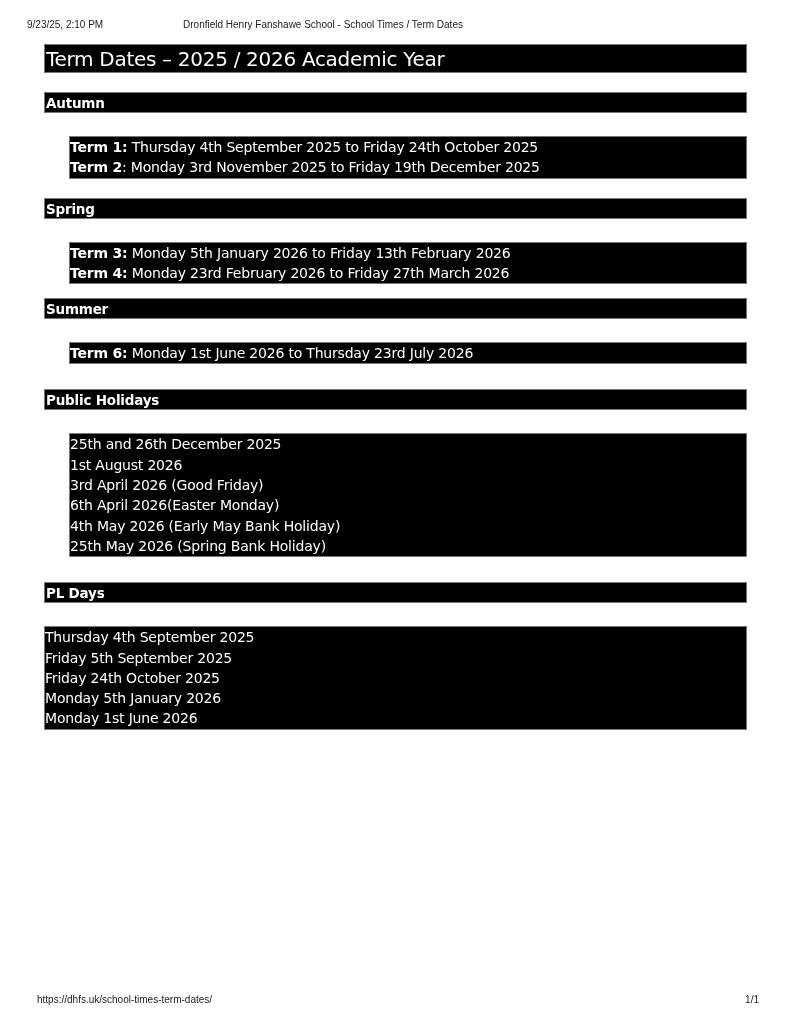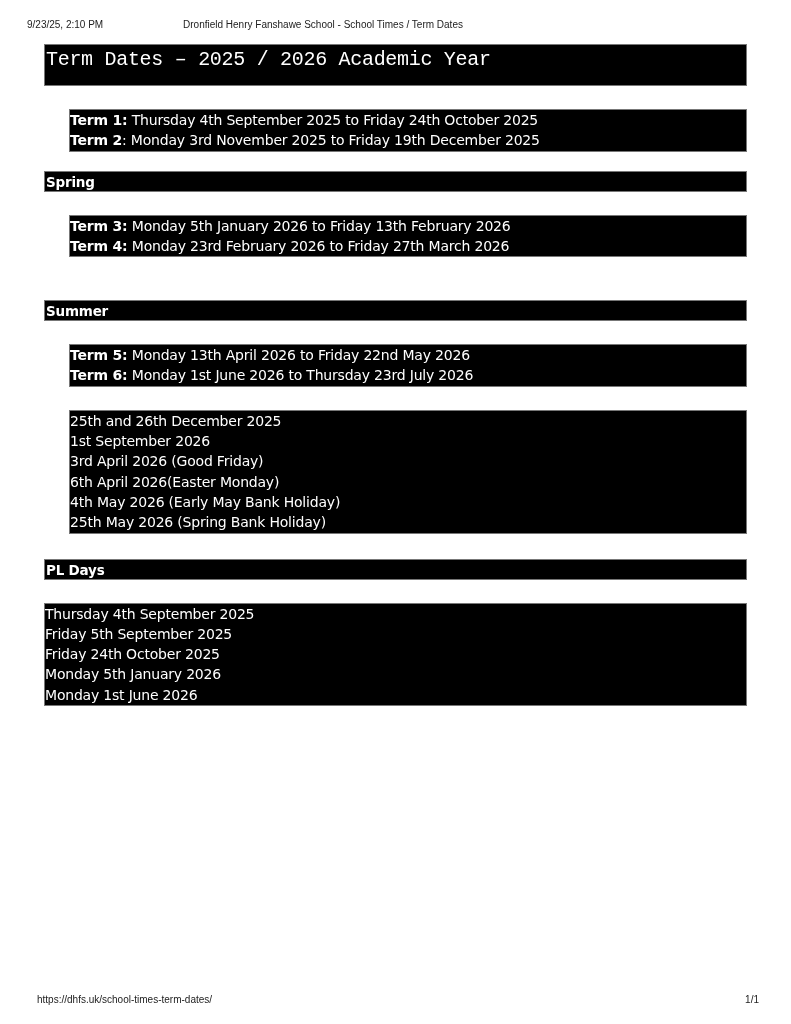--- a/index.html
+++ b/index.html
@@ -7,58 +7,59 @@
     .print-header, .print-footer { position: absolute; left: 0; width: 791px; font-family: "Liberation Sans", sans-serif; font-size: 10px; color: #222; }
     .print-header { top: 19px; }
     .print-footer { top: 994px; }
     .ph-left { position: absolute; left: 27px; }
     .ph-center { position: absolute; left: 0; width: 646px; text-align: center; }
     .pf-left { position: absolute; left: 21px; margin-left: 16px; }
     .pf-right { position: absolute; right: 32px; }
 
     .content { position: absolute; left: 44px; top: 44px; width: 703px; font-family: "DejaVu Sans", sans-serif; }
     .bar { background: #000; color: #fff; border: 1px solid #777; box-sizing: border-box; }
-    .title-bar { height: 42px; font-size: 20px; line-height: 29px; padding-left: 1px; letter-spacing: -0.3px; font-family: Liberation Mono, monospace; }
+    .title-bar { height: 29px; font-size: 20px; line-height: 29px; padding-left: 1px; letter-spacing: -0.3px; }
     .section-bar { height: 21px; font-size: 13.5px; font-weight: bold; line-height: 20px; padding-left: 1px; margin-top: 19px; letter-spacing: -0.2px; }
     .list-box { margin-top: 23px; font-size: 14px; line-height: 20.3px; padding: 0 0 0 0; letter-spacing: -0.2px; }
     .list-box.indented { margin-left: 25px; }
     .list-box .row { white-space: nowrap; }
     .list-box .label { font-weight: bold; text-align: right; }
   </style>
 </head>
 <body>
 
 <div class="print-header">
   <span class="ph-left">9/23/25, 2:10 PM</span>
   <span class="ph-center">Dronfield Henry Fanshawe School - School Times / Term Dates</span>
 </div>
 
 <div class="content">
   <div class="bar title-bar">Term Dates – 2025 / 2026 Academic Year</div>
 
+  <div class="bar section-bar">Autumn</div>
   <div class="bar list-box indented">
     <div class="row"><span class="label">Term 1:</span><span> Thursday 4th September 2025 to Friday 24th October 2025</span></div>
     <div class="row"><span class="label">Term 2</span><span>: Monday 3rd November 2025 to Friday 19th December 2025</span></div>
   </div>
 
   <div class="bar section-bar" style="">Spring</div>
   <div class="bar list-box indented">
     <div class="row"><span class="label">Term 3:</span><span> Monday 5th January 2026 to Friday 13th February 2026</span></div>
     <div class="row"><span class="label">Term 4:</span><span> Monday 23rd February 2026 to Friday 27th March 2026</span></div>
   </div>
 
-  <div class="bar section-bar" style="margin-top:43px">Summer</div>
+  <div class="bar section-bar" style="margin-top:14px">Summer</div>
   <div class="bar list-box indented">
-    <div class="row"><span class="label">Term 5:</span><span> Monday 13th April 2026 to Friday 22nd May 2026</span></div>
     <div class="row"><span class="label">Term 6:</span><span> Monday 1st June 2026 to Thursday 23rd July 2026</span></div>
   </div>
 
+  <div class="bar section-bar" style="margin-top:25px">Public Holidays</div>
   <div class="bar list-box indented">
     <div class="row">25th and 26th December 2025</div>
-    <div class="row">1st September 2026</div>
+    <div class="row">1st August 2026</div>
     <div class="row">3rd April 2026 (Good Friday)</div>
     <div class="row">6th April 2026(Easter Monday)</div>
     <div class="row">4th May 2026 (Early May Bank Holiday)</div>
     <div class="row">25th May 2026 (Spring Bank Holiday)</div>
   </div>
 
   <div class="bar section-bar" style="margin-top:25px">PL Days</div>
   <div class="bar list-box">
     <div class="row">Thursday 4th September 2025</div>
     <div class="row">Friday 5th September 2025</div>

